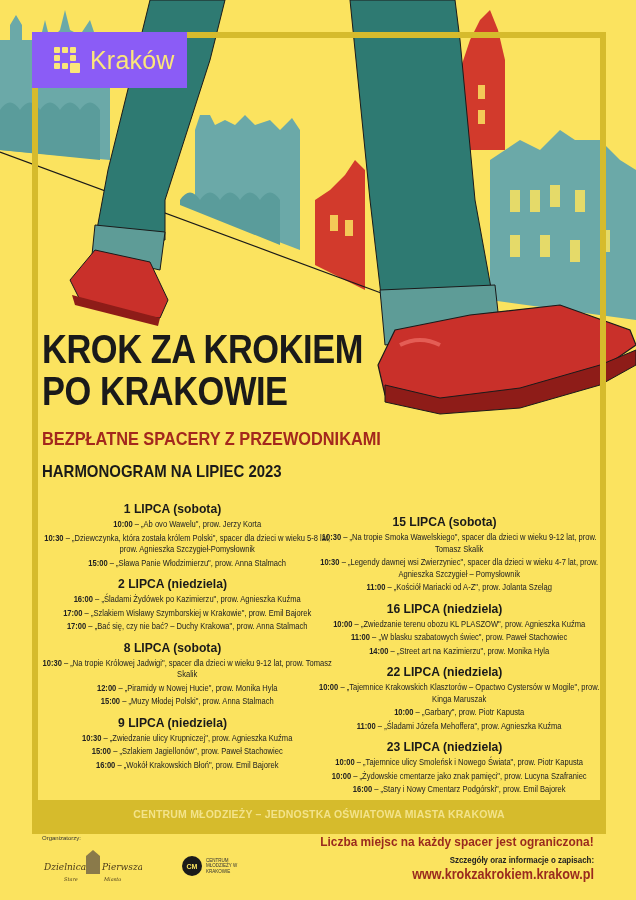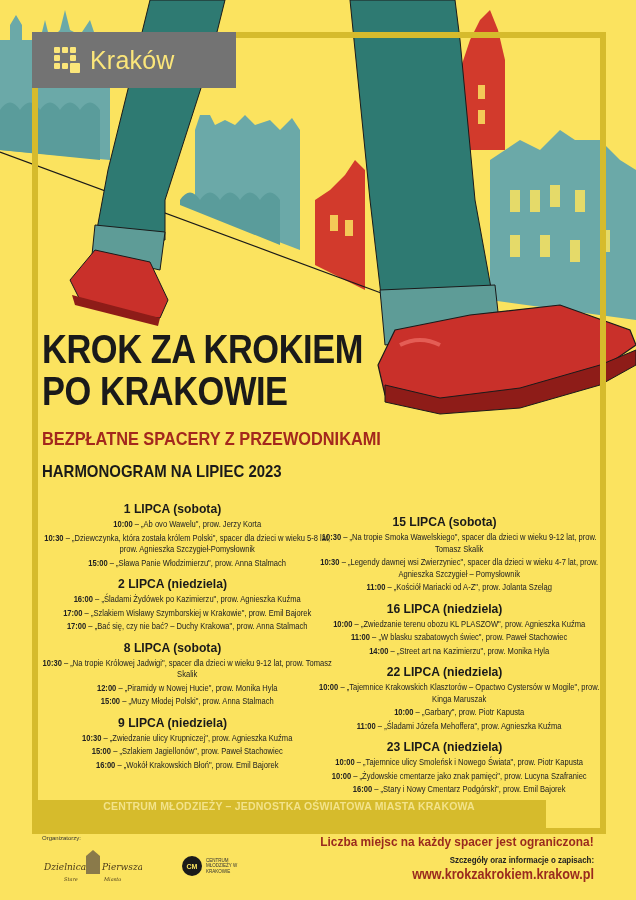--- a/index.html
+++ b/index.html
@@ -7,22 +7,22 @@
       width: 636px; height: 900px; overflow: hidden; position: relative;
       background: #fbe35f;
       font-family: "Liberation Sans", sans-serif;
     }
     .illustration { position: absolute; left: 0; top: 0; width: 636px; height: 420px; z-index: 1; }
     .frame {
       position: absolute; left: 32px; top: 32px; width: 562px; height: 790px;
       border: 6px solid #d6bb2c; box-sizing: content-box; z-index: 2; pointer-events: none;
     }
     .logo-box {
-      position: absolute; left: 32px; top: 32px; width: 204px; height: 56px;
-      background: #737373; z-index: 3; display: flex; align-items: center;
+      position: absolute; left: 32px; top: 32px; width: 155px; height: 56px;
+      background: #8b5cf6; z-index: 3; display: flex; align-items: center;
     }
     .logo-icon { margin-left: 22px; width: 26px; height: 26px; }
     .logo-text { color: #fbe67a; font-size: 25px; margin-left: 10px; letter-spacing: 0.2px; }
     .title {
       position: absolute; left: 42px; top: 328px; z-index: 4;
       font-family: "Liberation Sans", sans-serif; font-weight: bold;
       font-size: 40px; line-height: 42px; color: #1a1a1a;
       transform: scaleX(0.86); transform-origin: left top; letter-spacing: -0.5px;
     }
     .subtitle {
@@ -42,22 +42,22 @@
     .day-title {
       font-weight: bold; font-size: 13.5px; color: #1a1a1a; line-height: 17px;
       transform: scaleX(0.9); transform-origin: left center; white-space: nowrap;
     }
     .event {
       font-size: 8.6px; line-height: 11.5px; color: #222; margin-top: 2px;
       transform: scaleX(0.88); transform-origin: left top; width: 330px;
     }
     .event .time { font-weight: bold; }
     .footer-band {
-      position: absolute; left: 32px; top: 800px; width: 514px; height: 28px;
-      background: #d6bb2c; z-index: 3; display: flex; align-items: flex-start; justify-content: center;
+      position: absolute; left: 32px; top: 800px; width: 574px; height: 28px;
+      background: #d6bb2c; z-index: 3; display: flex; align-items: center; justify-content: center;
     }
     .footer-band span {
       color: #f3e38a; font-weight: bold; font-size: 10.5px; letter-spacing: 0.2px;
     }
     .organizers-label {
       position: absolute; left: 42px; top: 835px; font-size: 6px; color: #333; z-index: 4;
     }
     .org-logo-1 { position: absolute; left: 42px; top: 850px; width: 100px; height: 36px; z-index: 4; }
     .org-logo-2 { position: absolute; left: 182px; top: 856px; z-index: 4; display: flex; align-items: center; }
     .cm-circle {

